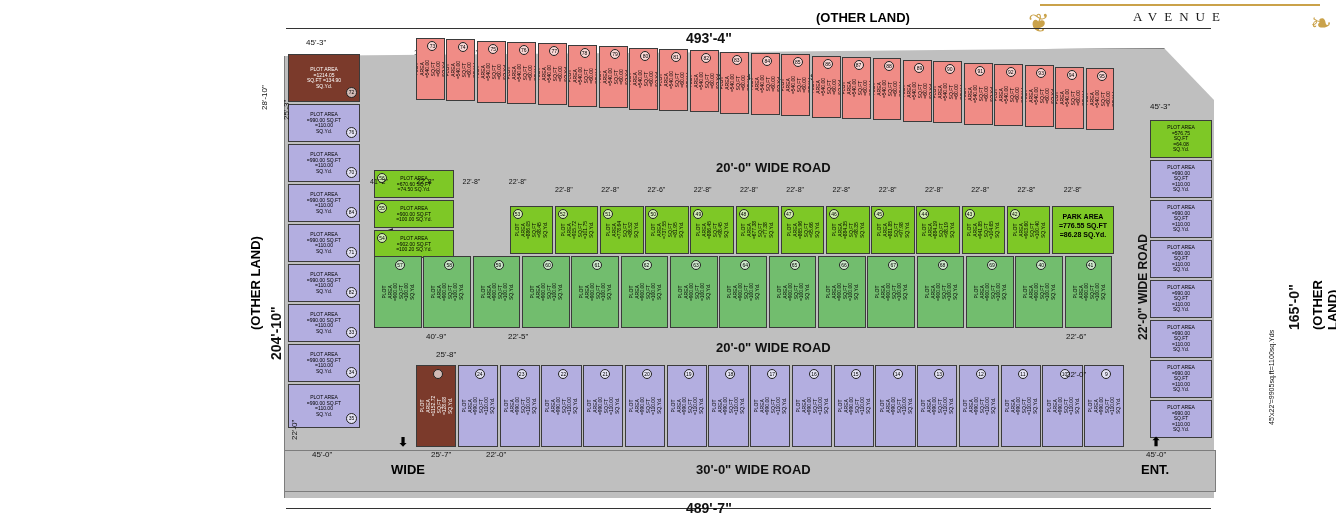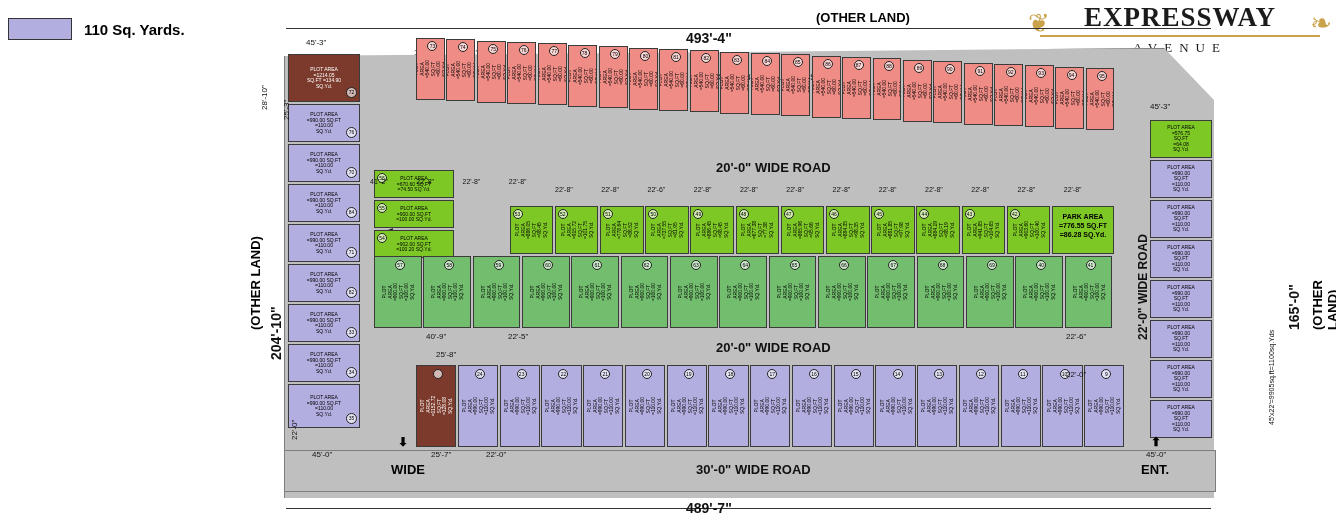--- a/index.html
+++ b/index.html
@@ -47,30 +47,25 @@
   .line{position:absolute;background:#333;}
   .arrow{position:absolute;font-size:13px;font-weight:bold;}
   .park{position:absolute;background:#7ec826;border:1px solid #3b3b3b;font-size:7px;text-align:center;line-height:1.25;padding-top:6px;box-sizing:border-box;font-weight:bold;}
 </style>
 </head>
 <body>
 
 <div id="stage">
 
   <div class="legend">
-    <div class="legend-row">
-      <span class="legend-swatch" style="background:#b3aee0"></span>
-      <span class="legend-label">110 Sq. Yards.</span>
-    </div>
   </div>
 
   <div class="brand">
     <span class="flourish l">❦</span>
     <span class="flourish r">❧</span>
-    <div class="brand-main">EXPRESSWAY</div>
     <div class="brand-rule"></div>
     <div class="brand-sub">AVENUE</div>
   </div>
 
   <div class="plan">
 
     <div class="road-bg" style="left:38px;top:38px;width:930px;height:450px;clip-path:polygon(0 8px, 880px 0, 930px 52px, 930px 450px, 0 450px);"></div>
 
     <div class="line" style="left:40px;top:18px;width:925px;height:1px;"></div>
     <div class="dim big" style="left:440px;top:20px;">493'-4"</div>

